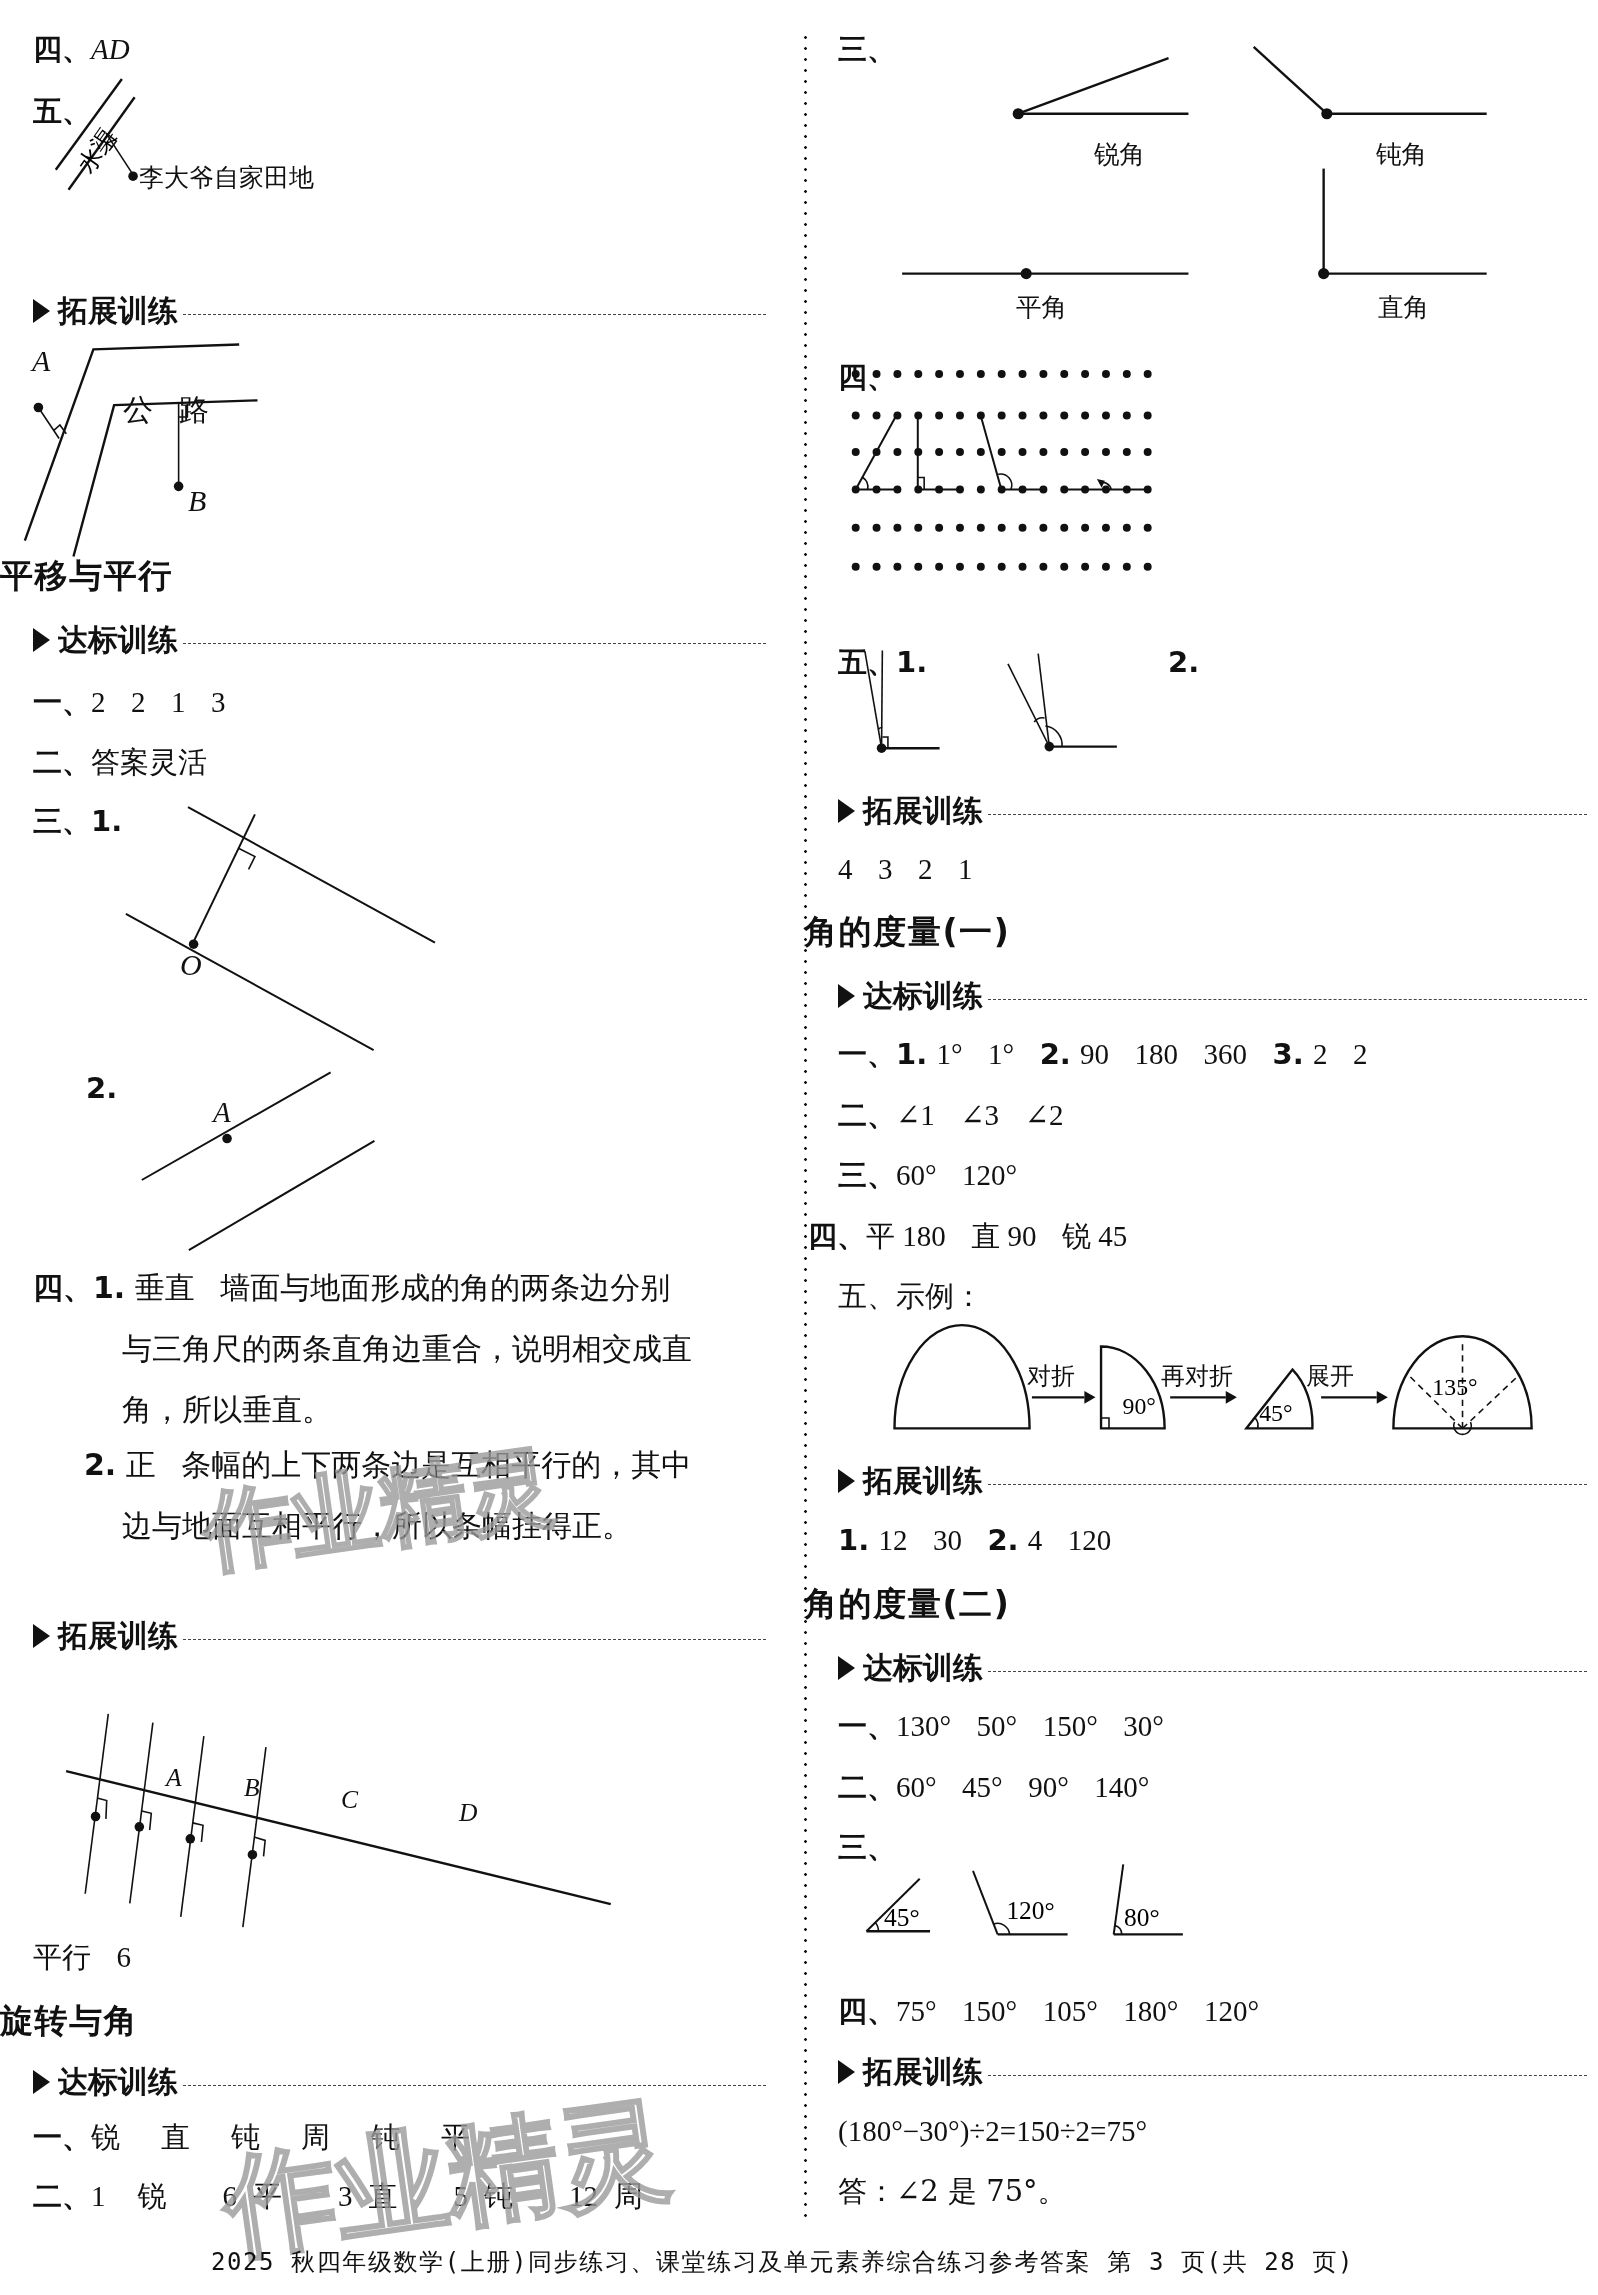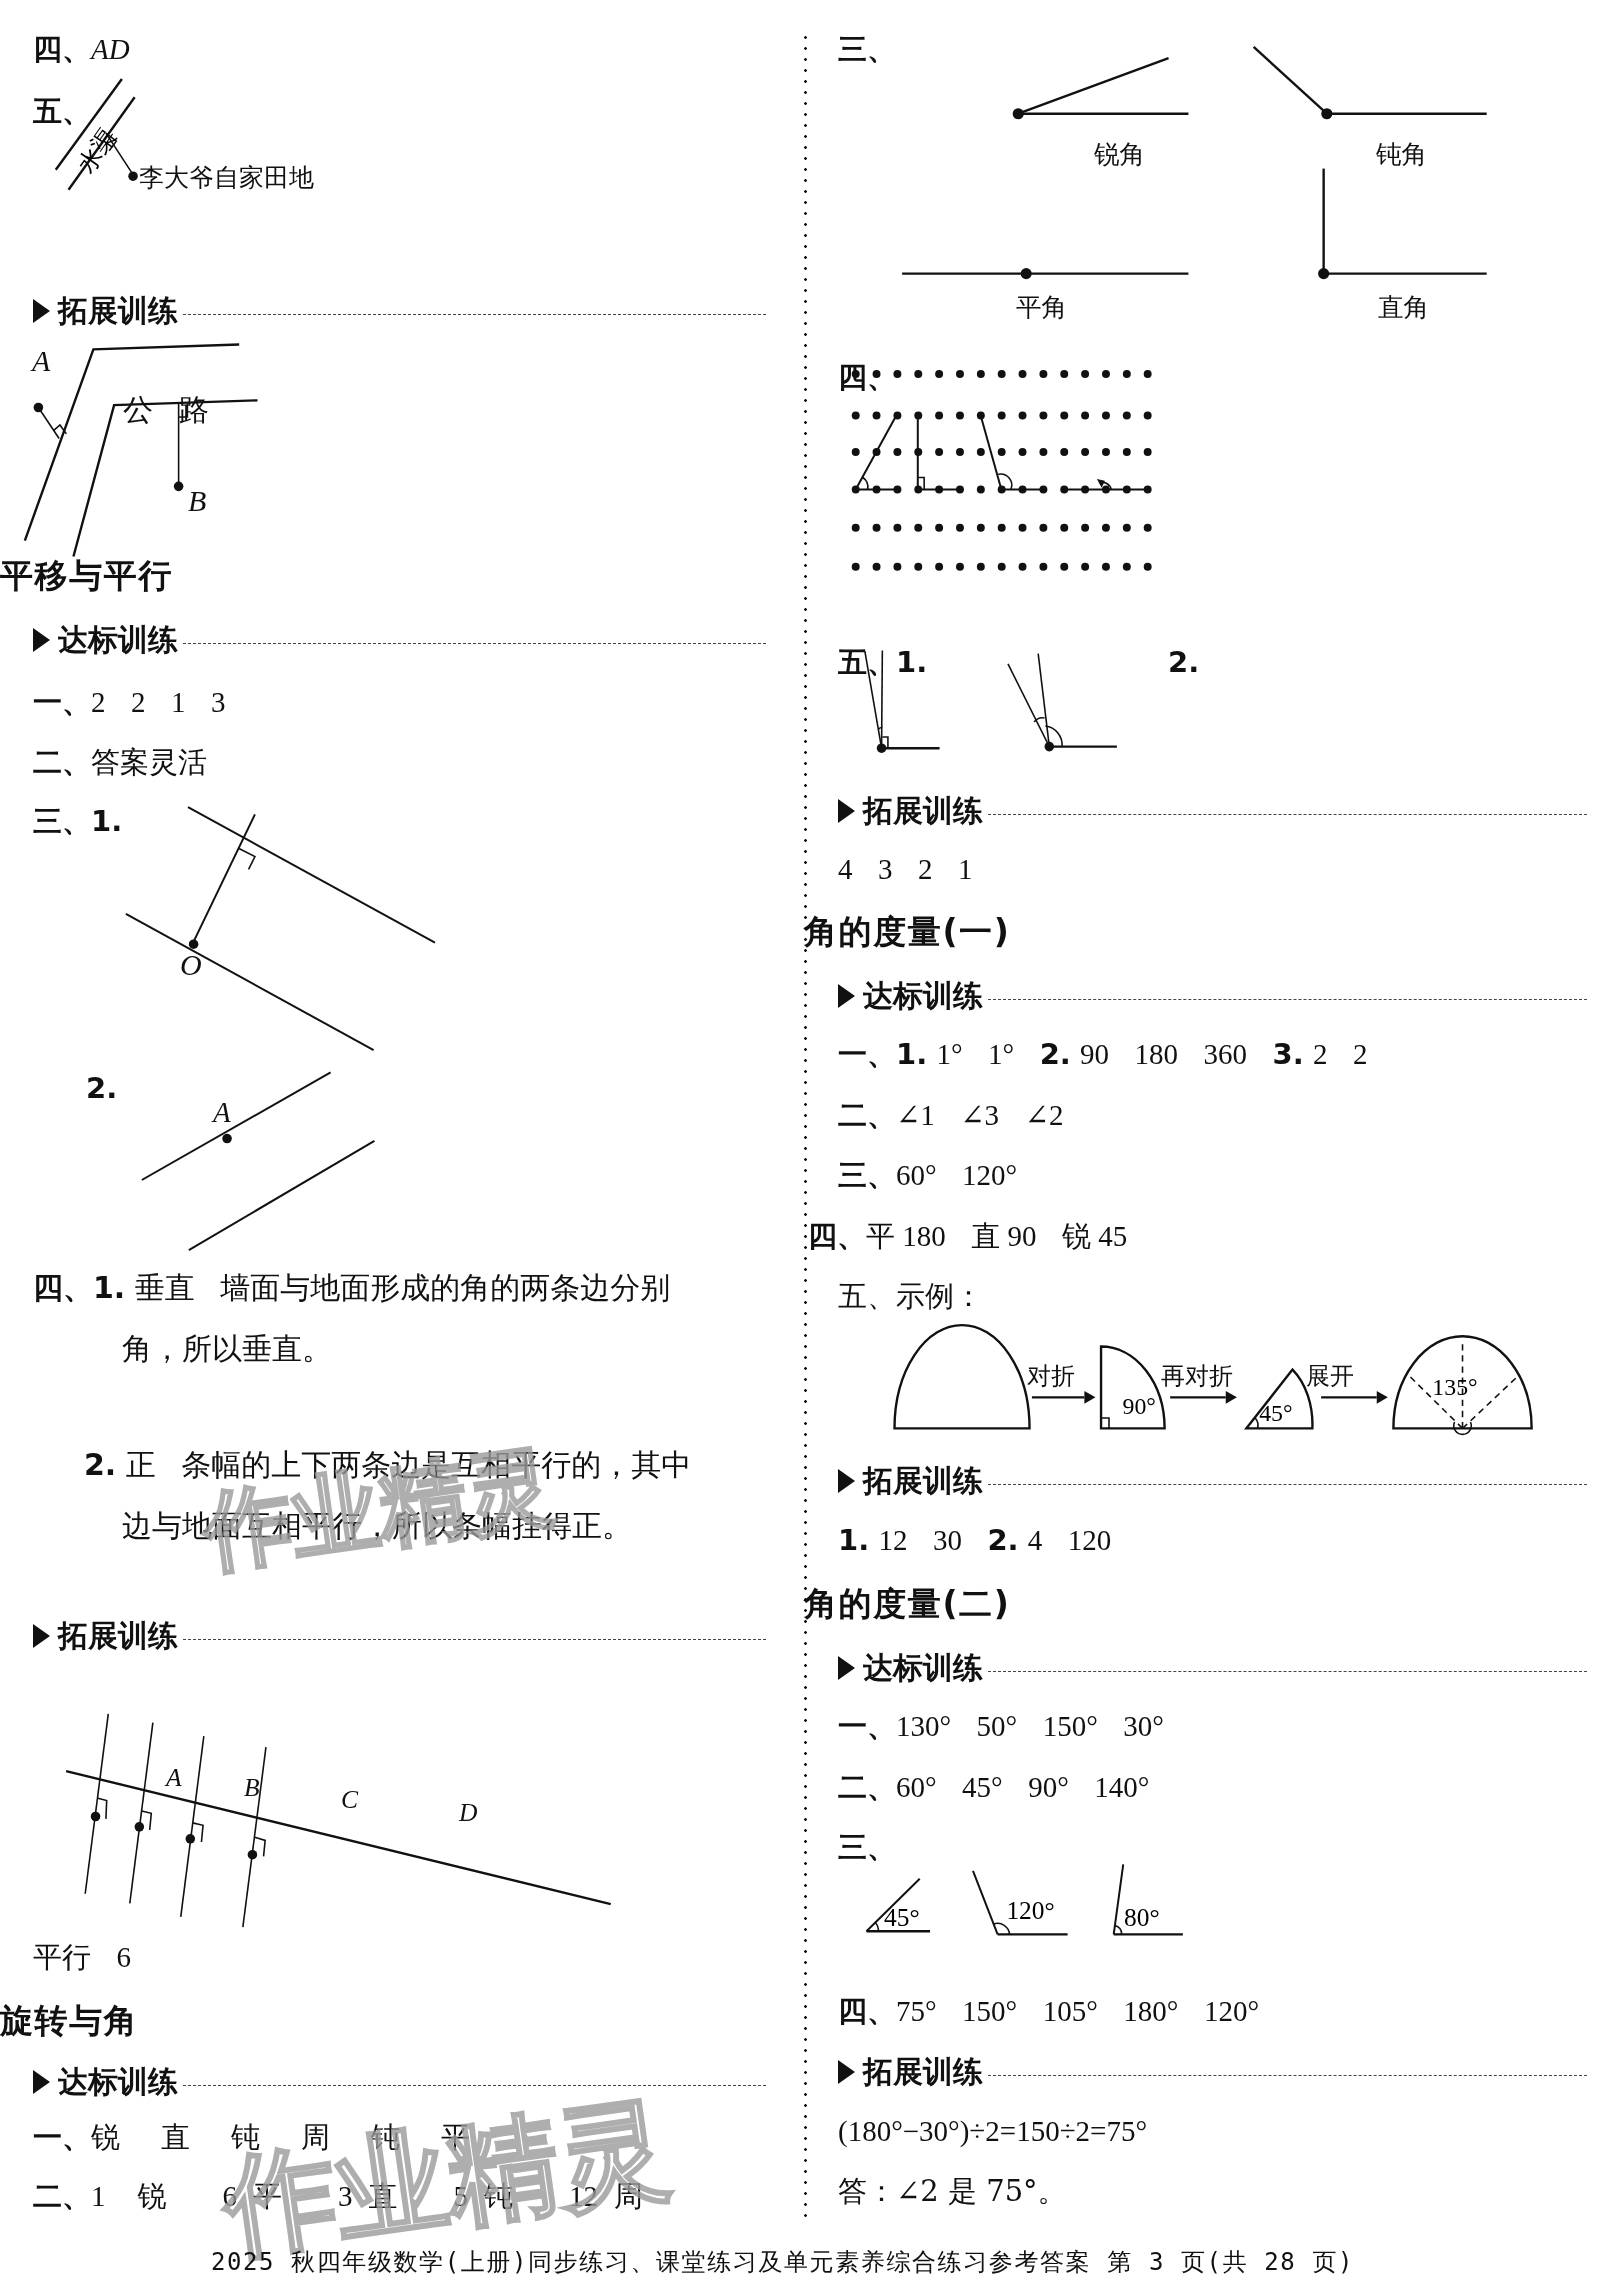--- a/index.html
+++ b/index.html
@@ -105,20 +105,21 @@
   <line x1="178" y1="682" x2="415" y2="547" stroke="#111" stroke-width="2.5" transform="translate(0,-200)"></line>
   <line x1="237" y1="770" x2="470" y2="633" stroke="#111" stroke-width="2.5" transform="translate(0,-200)"></line>
   <circle cx="285" cy="430" r="6" fill="#111" transform="translate(0,0)"></circle>
 </svg>
 <i class="abs num" style="left:180px;top:948px;font-size:30px;">O</i>
 <span class="abs bold" style="left:86px;top:1071px;font-size:29px;">2.</span>
 <i class="abs num" style="left:213px;top:1096px;font-size:29px;">A</i>
 
 <div class="para" style="left:33px;top:1257px;width:741px;">
   <div><span class="bold">四、</span><span class="bold">1.</span> <span>垂直</span><span class="gap"></span><span>墙面与地面形成的角的两条边分别</span></div>
+  <div style="padding-left:89px">与三角尺的两条直角边重合，说明相交成直</div>
   <div style="padding-left:89px">角，所以垂直。</div>
 </div>
 <div class="para" style="left:33px;top:1434px;width:741px;">
   <div style="padding-left:51px"><span class="bold">2.</span> <span>正</span><span class="gap"></span><span>条幅的上下两条边是互相平行的，其中</span></div>
   <div style="padding-left:89px">边与地面互相平行，所以条幅挂得正。</div>
 </div>
 
 <div class="sec-head" style="left:33px;top:1617px;width:733px;">
   <span class="tri"></span>
   <span>拓展训练</span>

